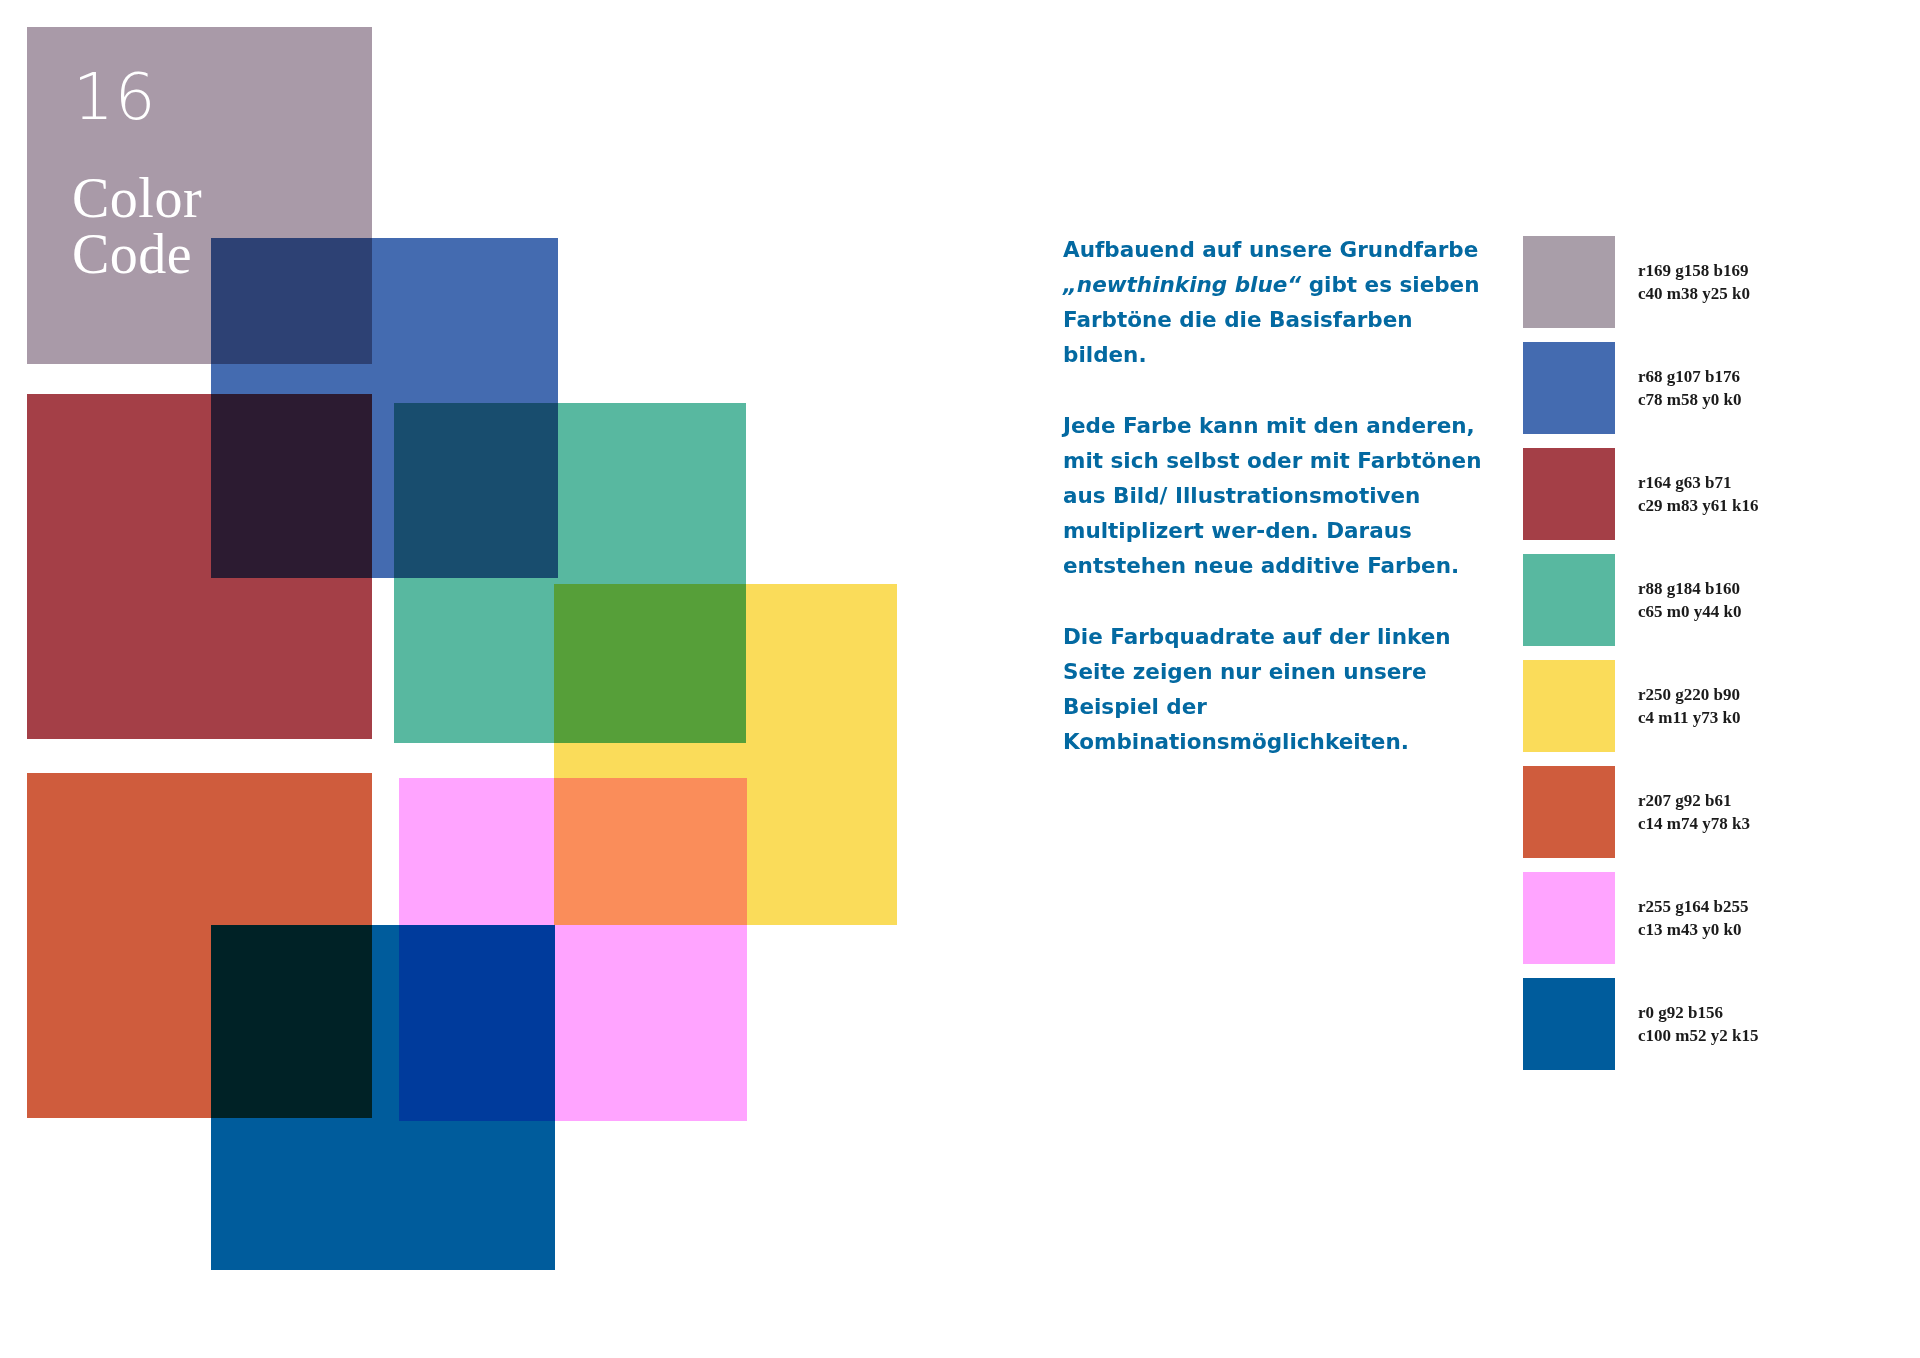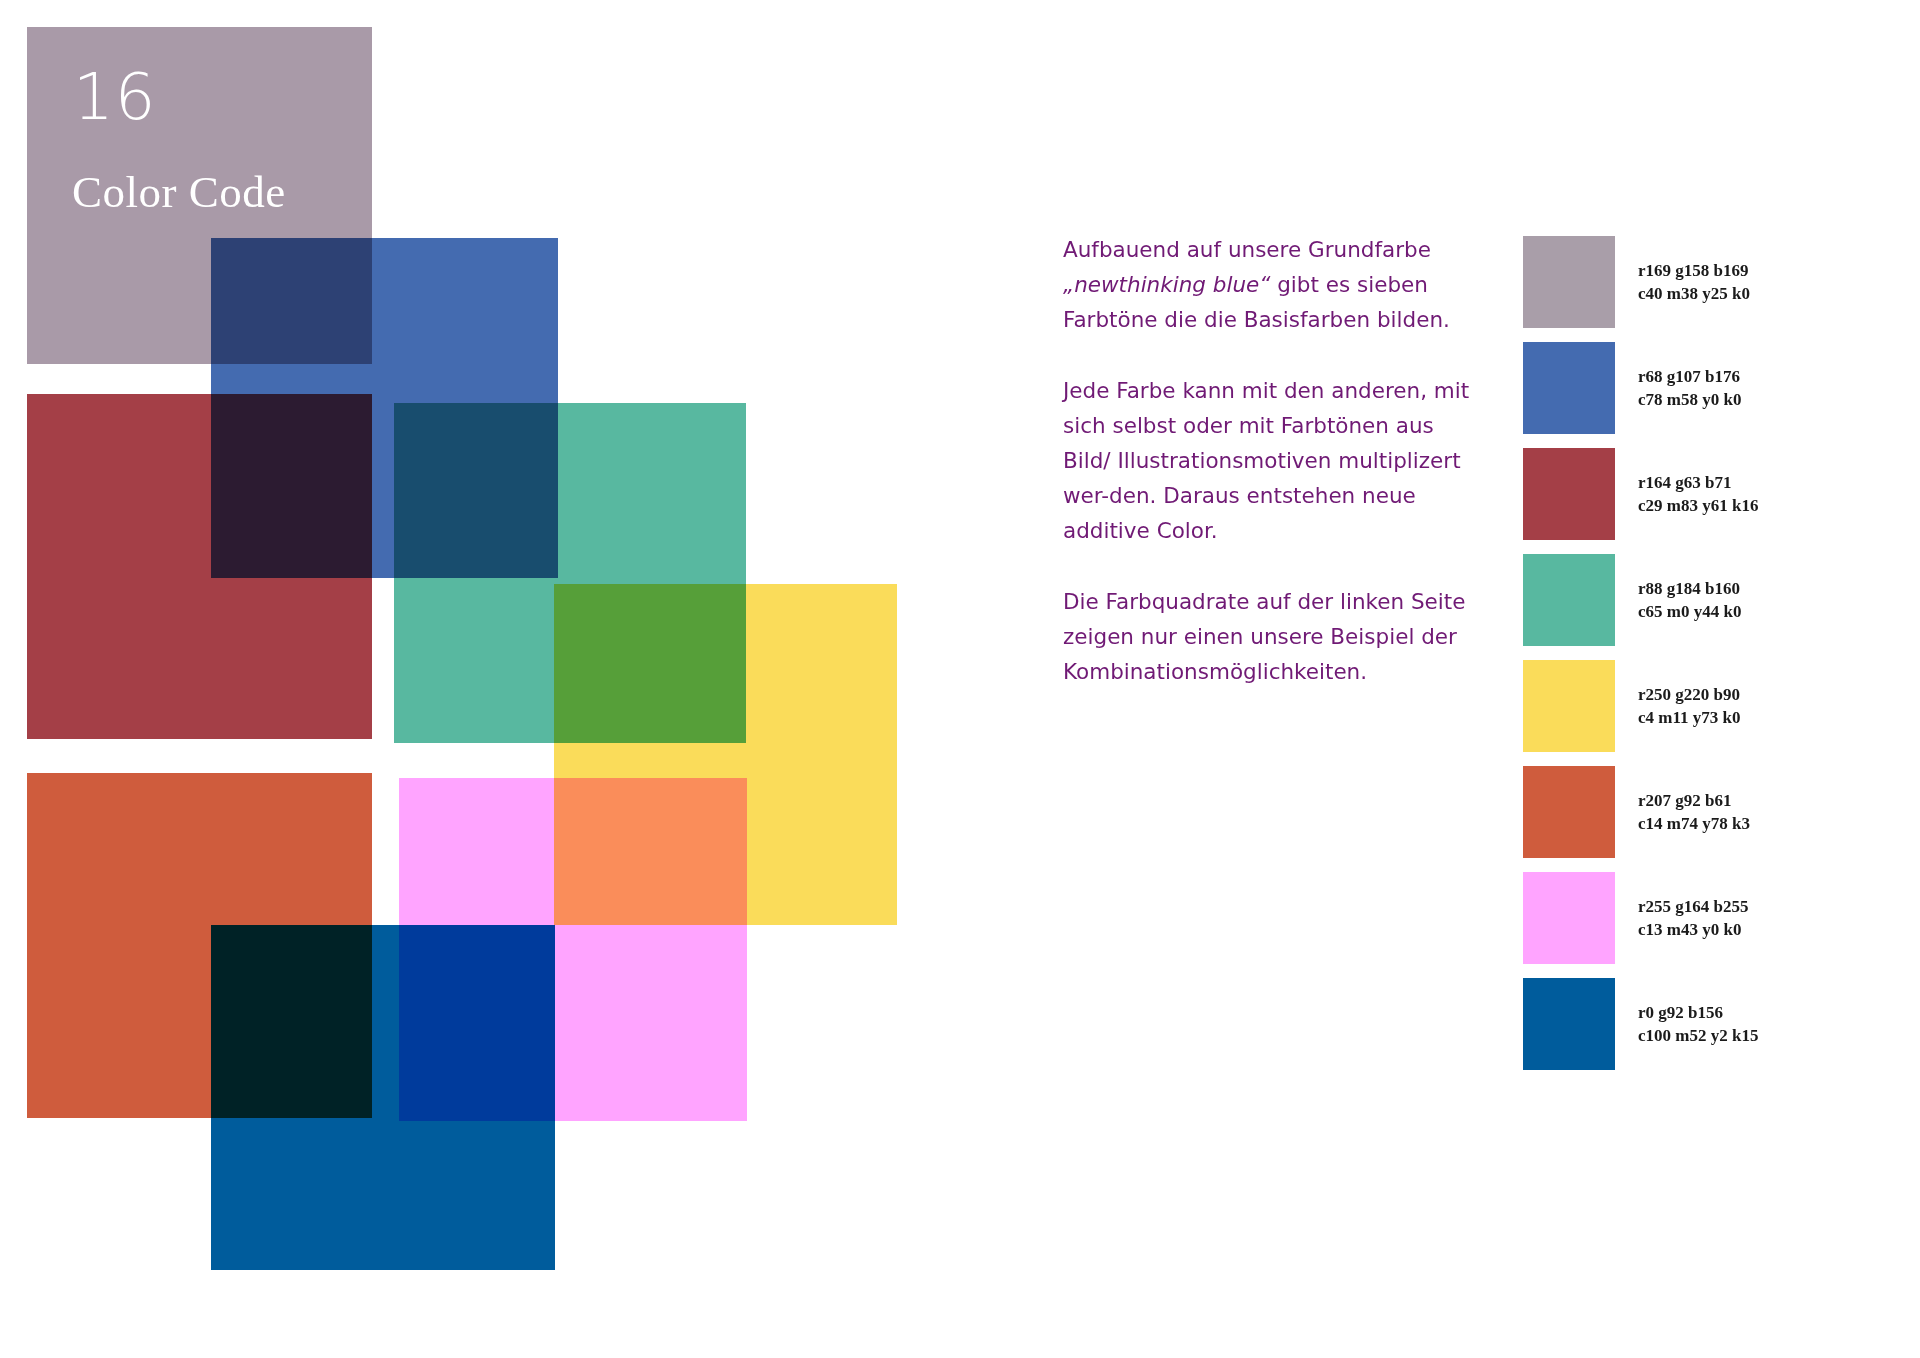--- a/index.html
+++ b/index.html
@@ -52,21 +52,21 @@
     font-size: 64px;
     line-height: 1;
     color: #ffffff;
     letter-spacing: 1px;
   }
   #page-title {
     position: absolute;
     left: 45px;
     top: 143px;
     font-family: "Liberation Serif", "DejaVu Serif", serif;
-    font-size: 45px;
+    font-size: 56px;
     line-height: 1;
     color: #ffffff;
     letter-spacing: 0.5px;
   }
 
   
   #composition {
     position: absolute;
     left: 0;
     top: 0;
@@ -86,22 +86,22 @@
     left: 1063px;
     top: 232px;
     width: 420px;
     z-index: 10;
   }
   #copy p {
     margin: 0 0 36px 0;
     font-family: "DejaVu Sans", sans-serif;
     font-size: 21.5px;
     line-height: 35px;
-    color: #701a75;
-    font-weight: 400;
+    color: #0369a1;
+    font-weight: 700;
   }
   #copy p:last-child { margin-bottom: 0; }
   #copy em {
     font-style: italic;
   }
 
   
   #swatches {
     position: absolute;
     left: 1523px;
@@ -150,21 +150,21 @@
 
   <div id="header-block" style="background: rgb(169, 154, 168);"></div>
 
   <div id="header-text">
     <div id="page-number">16</div>
     <div id="page-title">Color Code</div>
   </div>
 
   <div id="copy">
     <p><span>Aufbauend auf unsere Grundfarbe </span><em>„newthinking blue“</em><span> gibt es sieben Farbtöne die die Basisfarben bilden.</span></p>
-    <p>Jede Farbe kann mit den anderen, mit sich selbst oder mit Farbtönen aus Bild/ Illustrationsmotiven multiplizert wer-den. Daraus entstehen neue additive Color.</p>
+    <p>Jede Farbe kann mit den anderen, mit sich selbst oder mit Farbtönen aus Bild/ Illustrationsmotiven multiplizert wer-den. Daraus entstehen neue additive Farben.</p>
     <p>Die Farbquadrate auf der linken Seite zeigen nur einen unsere Beispiel der Kombinationsmöglichkeiten.</p>
   </div>
 
   <div id="swatches">
       <div class="swatch-row">
         <div class="swatch-chip" style="background: rgb(169, 158, 169);"></div>
         <div class="swatch-label">
           <div>r169 g158 b169</div>
           <div>c40 m38 y25 k0</div>
         </div>

